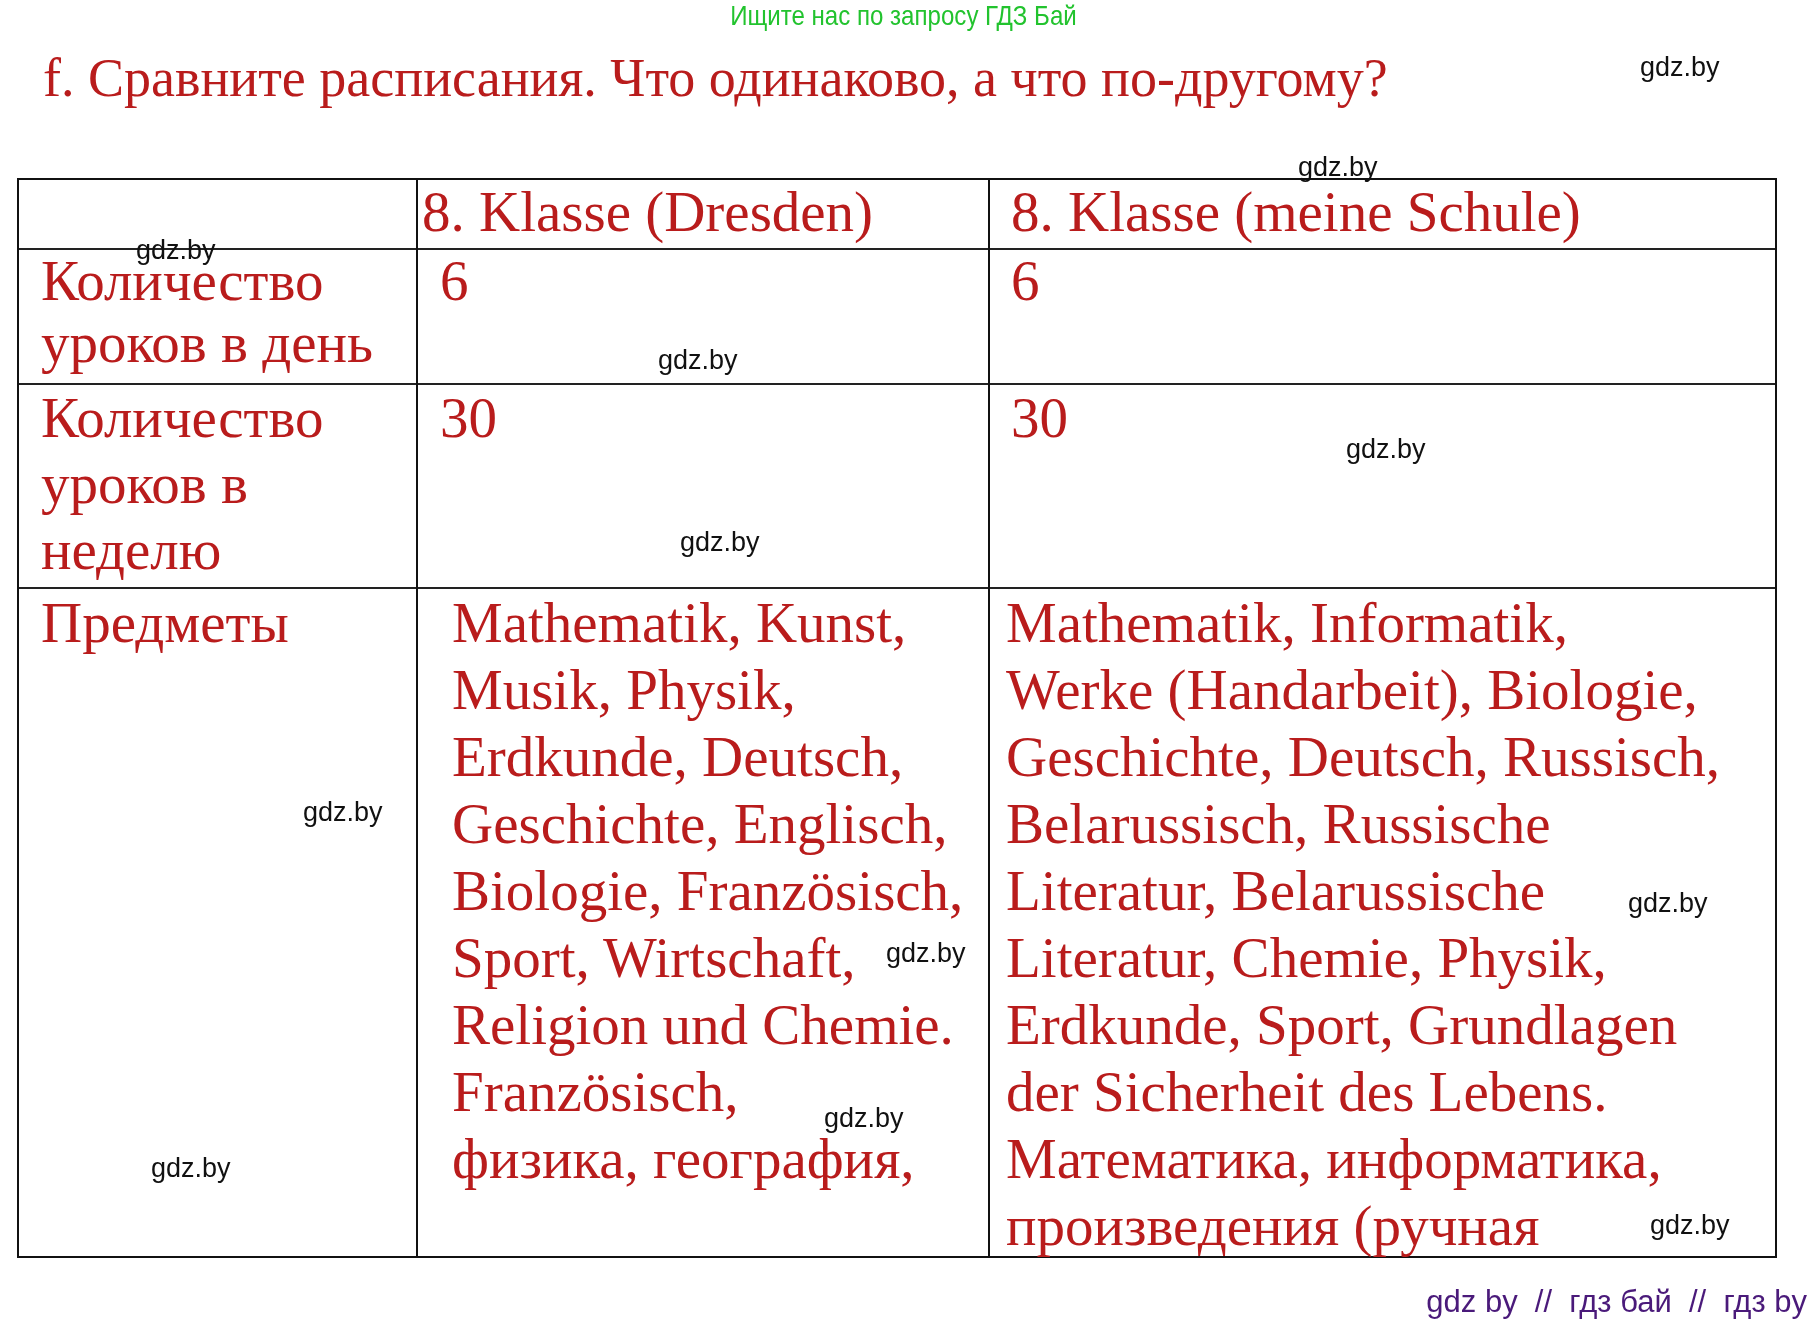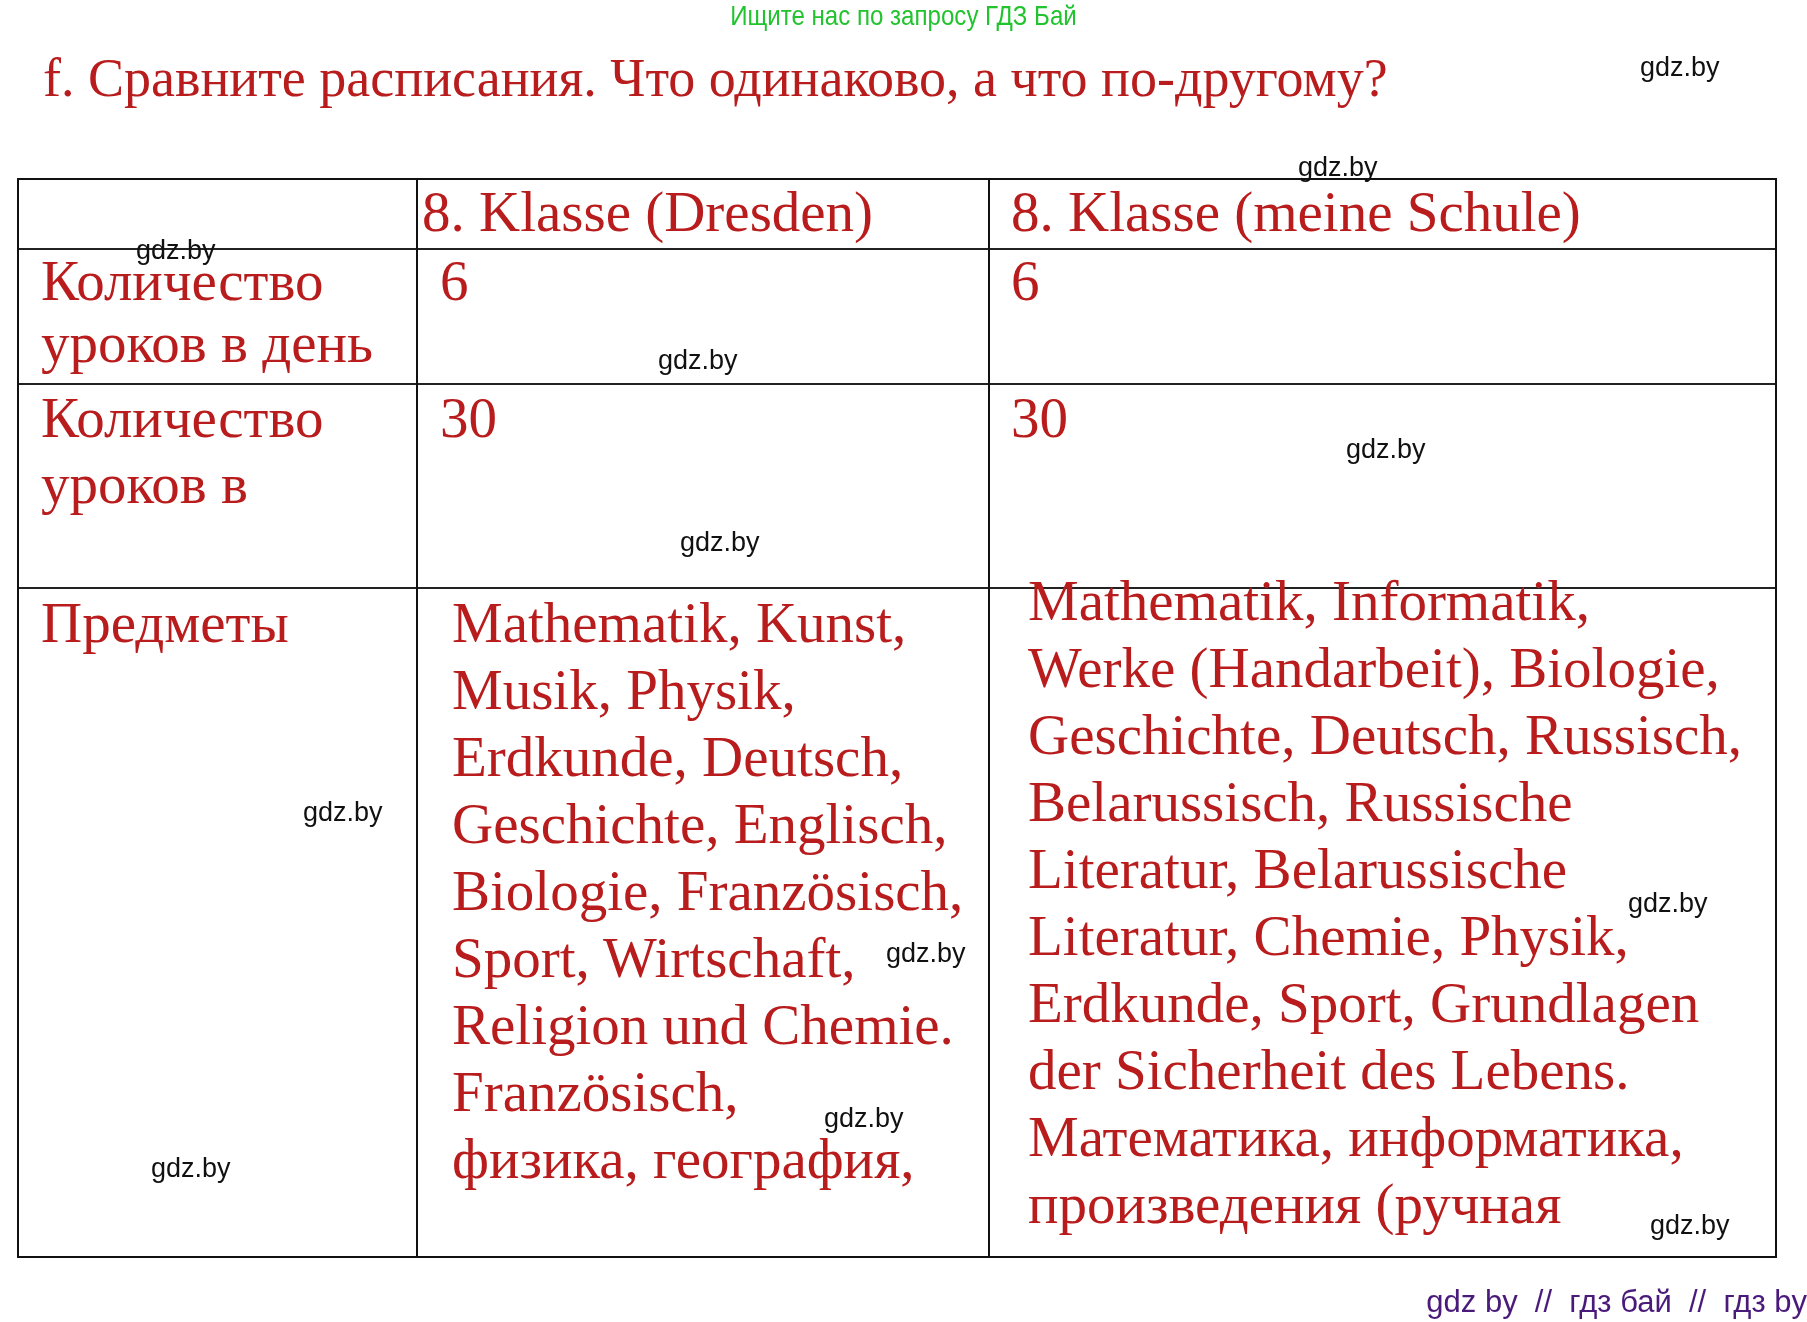--- a/index.html
+++ b/index.html
@@ -72,20 +72,21 @@
   <div class="cell" style="left:399px; top:70px; width:570px; height:133px; padding-left:22px; line-height:62px;">
     <span class="line">6</span>
   </div>
   <div class="cell" style="left:971px; top:70px; width:785px; height:133px; padding-left:21px; line-height:62px;">
     <span class="line">6</span>
   </div>
 
   <div class="cell" style="left:0; top:205px; width:397px; height:202px; padding-left:22px; line-height:66px;">
     <span class="line">Количество</span>
     <span class="line">уроков в</span>
+    <span class="line">неделю</span>
   </div>
   <div class="cell" style="left:399px; top:205px; width:570px; height:202px; padding-left:22px; line-height:66px;">
     <span class="line">30</span>
   </div>
   <div class="cell" style="left:971px; top:205px; width:785px; height:202px; padding-left:21px; line-height:66px;">
     <span class="line">30</span>
   </div>
 
   <div class="cell" style="left:0; top:409px; width:397px; height:669px; padding-left:22px;">
     <span class="line">Предметы</span>
@@ -94,21 +95,21 @@
     <span class="line">Mathematik, Kunst,</span>
     <span class="line">Musik, Physik,</span>
     <span class="line">Erdkunde, Deutsch,</span>
     <span class="line">Geschichte, Englisch,</span>
     <span class="line">Biologie, Französisch,</span>
     <span class="line">Sport, Wirtschaft,</span>
     <span class="line">Religion und Chemie.</span>
     <span class="line">Französisch,</span>
     <span class="line">физика, география,</span>
   </div>
-  <div class="cell" style="left:971px; top:387px; width:785px; height:669px; padding-left:38px;">
+  <div class="cell" style="left:971px; top:409px; width:785px; height:669px; padding-left:16px;">
     <span class="line">Mathematik, Informatik,</span>
     <span class="line">Werke (Handarbeit), Biologie,</span>
     <span class="line">Geschichte, Deutsch, Russisch,</span>
     <span class="line">Belarussisch, Russische</span>
     <span class="line">Literatur, Belarussische</span>
     <span class="line">Literatur, Chemie, Physik,</span>
     <span class="line">Erdkunde, Sport, Grundlagen</span>
     <span class="line">der Sicherheit des Lebens.</span>
     <span class="line">Математика, информатика,</span>
     <span class="line">произведения (ручная</span>

